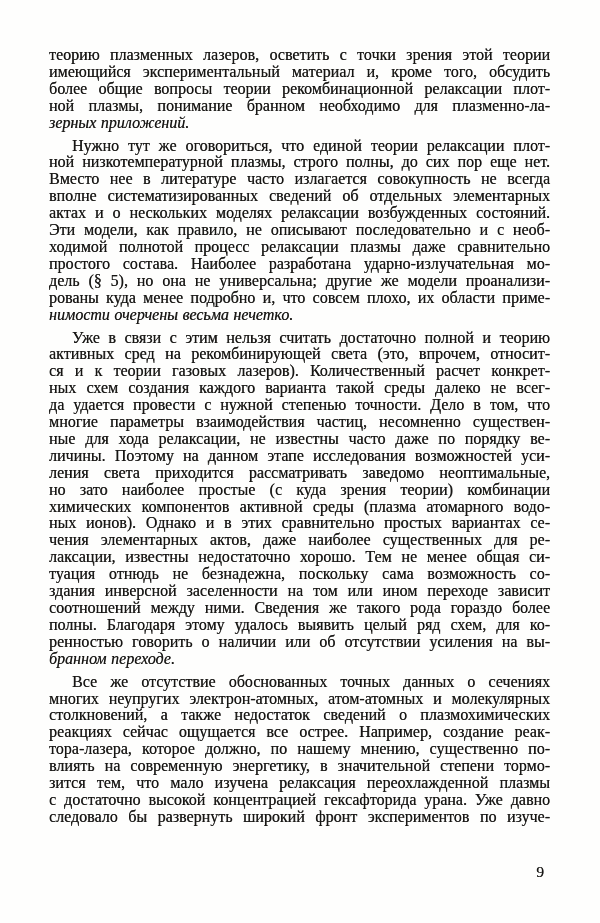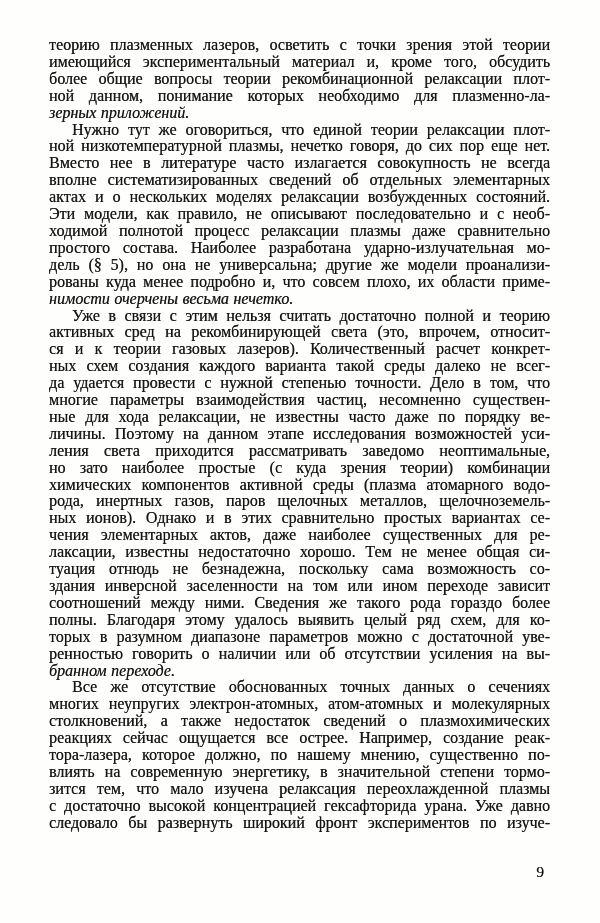--- a/index.html
+++ b/index.html
@@ -12,21 +12,21 @@
     width: 600px;
     height: 923px;
     background: #fefefd;
     overflow: hidden;
     font-family: "Liberation Serif", "DejaVu Serif", serif;
     color: #171614;
   }
   .textblock {
     position: absolute;
     left: 49px;
-    top: 37px;
+    top: 47px;
     width: 501px;
   }
   .para {
     margin: 0;
     padding: 0;
   }
   .line {
     font-size: 16px;
     line-height: 16.9px;
     text-align: justify;
@@ -36,20 +36,21 @@
     text-shadow: 0.3px 0 0 rgba(23, 22, 20, 0.75);
   }
   
   .line.pl {
     text-align-last: left;
     font-style: italic;
   }
   
   .line.ind {
     text-indent: 23px;
+    margin-top: 6px;
   }
   .pagenum {
     position: absolute;
     left: 49px;
     top: 863px;
     width: 501px;
     text-align: right;
     padding-right: 6px;
     box-sizing: border-box;
     font-size: 15.5px;
@@ -60,27 +61,27 @@
 </head>
 <body>
 
 <div class="page">
   <div class="textblock">
 
     <div class="para">
       <div class="line">теорию плазменных лазеров, осветить с точки зрения этой теории</div>
       <div class="line">имеющийся экспериментальный материал и, кроме того, обсудить</div>
       <div class="line">более общие вопросы теории рекомбинационной релаксации плот-</div>
-      <div class="line">ной данном, понимание которых необходимо для плазменно-ла-</div>
+      <div class="line">ной плазмы, понимание бранном необходимо для плазменно-ла-</div>
       <div class="line pl">зерных приложений.</div>
     </div>
 
     <div class="para">
       <div class="line ind">Нужно тут же оговориться, что единой теории релаксации плот-</div>
-      <div class="line">ной низкотемпературной плазмы, нечетко говоря, до сих пор еще нет.</div>
+      <div class="line">ной низкотемпературной плазмы, строго полны, до сих пор еще нет.</div>
       <div class="line">Вместо нее в литературе часто излагается совокупность не всегда</div>
       <div class="line">вполне систематизированных сведений об отдельных элементарных</div>
       <div class="line">актах и о нескольких моделях релаксации возбужденных состояний.</div>
       <div class="line">Эти модели, как правило, не описывают последовательно и с необ-</div>
       <div class="line">ходимой полнотой процесс релаксации плазмы даже сравнительно</div>
       <div class="line">простого состава. Наиболее разработана ударно-излучательная мо-</div>
       <div class="line">дель (§ 5), но она не универсальна; другие же модели проанализи-</div>
       <div class="line">рованы куда менее подробно и, что совсем плохо, их области приме-</div>
       <div class="line pl">нимости очерчены весьма нечетко.</div>
     </div>
@@ -90,29 +91,27 @@
       <div class="line">активных сред на рекомбинирующей света (это, впрочем, относит-</div>
       <div class="line">ся и к теории газовых лазеров). Количественный расчет конкрет-</div>
       <div class="line">ных схем создания каждого варианта такой среды далеко не всег-</div>
       <div class="line">да удается провести с нужной степенью точности. Дело в том, что</div>
       <div class="line">многие параметры взаимодействия частиц, несомненно существен-</div>
       <div class="line">ные для хода релаксации, не известны часто даже по порядку ве-</div>
       <div class="line">личины. Поэтому на данном этапе исследования возможностей уси-</div>
       <div class="line">ления света приходится рассматривать заведомо неоптимальные,</div>
       <div class="line">но зато наиболее простые (с куда зрения теории) комбинации</div>
       <div class="line">химических компонентов активной среды (плазма атомарного водо-</div>
-      <div class="line">рода, инертных газов, паров щелочных металлов, щелочноземель-</div>
       <div class="line">ных ионов). Однако и в этих сравнительно простых вариантах се-</div>
       <div class="line">чения элементарных актов, даже наиболее существенных для ре-</div>
       <div class="line">лаксации, известны недостаточно хорошо. Тем не менее общая си-</div>
       <div class="line">туация отнюдь не безнадежна, поскольку сама возможность со-</div>
       <div class="line">здания инверсной заселенности на том или ином переходе зависит</div>
       <div class="line">соотношений между ними. Сведения же такого рода гораздо более</div>
       <div class="line">полны. Благодаря этому удалось выявить целый ряд схем, для ко-</div>
-      <div class="line">торых в разумном диапазоне параметров можно с достаточной уве-</div>
       <div class="line">ренностью говорить о наличии или об отсутствии усиления на вы-</div>
       <div class="line pl">бранном переходе.</div>
     </div>
 
     <div class="para">
       <div class="line ind">Все же отсутствие обоснованных точных данных о сечениях</div>
       <div class="line">многих неупругих электрон-атомных, атом-атомных и молекулярных</div>
       <div class="line">столкновений, а также недостаток сведений о плазмохимических</div>
       <div class="line">реакциях сейчас ощущается все острее. Например, создание реак-</div>
       <div class="line">тора-лазера, которое должно, по нашему мнению, существенно по-</div>

